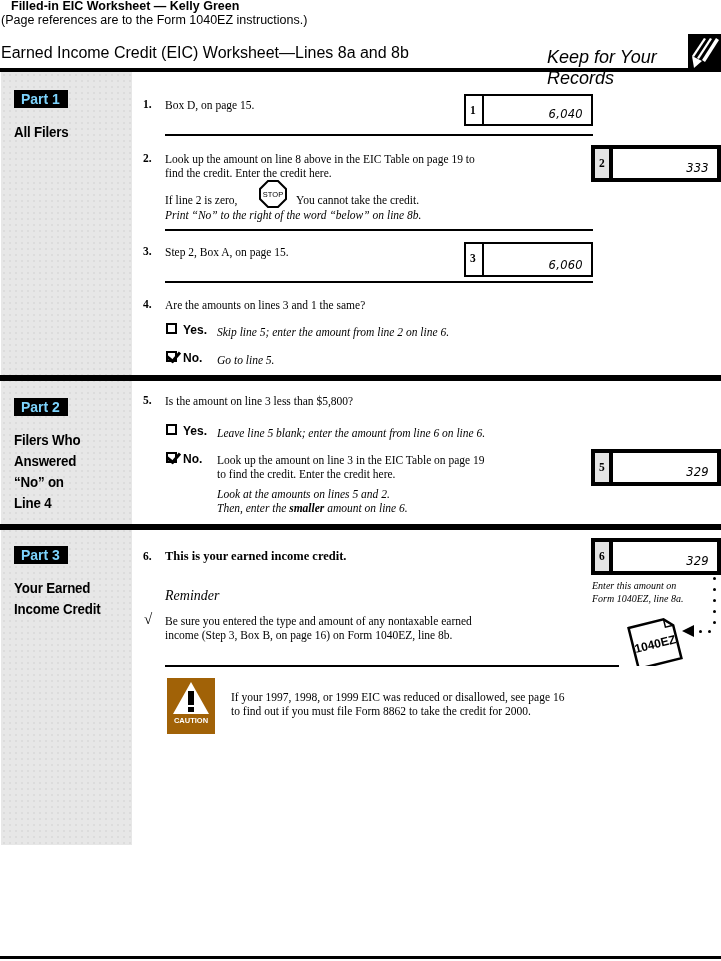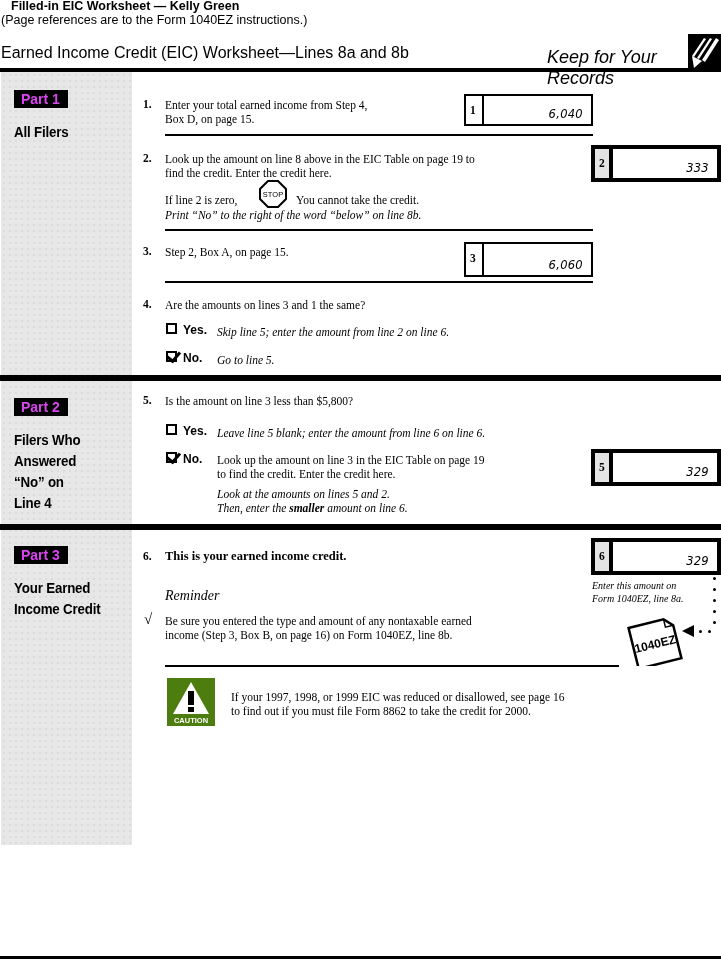--- a/index.html
+++ b/index.html
@@ -10,21 +10,21 @@
   #ws-title { left: 11px; top: -1px; font-size: 12.5px; font-weight: bold; }
   #ws-sub { left: 1px; top: 13px; font-size: 12.5px; }
   #main-title { left: 1px; top: 44px; font-size: 16px; }
   #keep { left: 527px; top: 47px; font-size: 18px; font-style: italic; margin-left: 20px; }
   #pencil { left: 688px; top: 34px; width: 33px; height: 36px; background: #000; }
   #hdr-rule { left: 0; top: 68px; width: 721px; height: 4px; background: #000; }
 
   #sidebar { left: 1px; top: 72px; width: 131px; height: 773px; background: #e7e7e7;
     background-image: radial-gradient(#dcdcdc 1px, transparent 1.2px); background-size: 6px 6px; }
 
-  .part-badge { position: absolute; left: 14px; background: #000; color: #d946ef; font-family: "Liberation Sans", sans-serif; font-weight: bold; font-size: 14px; padding: 1px 8px 1px 7px; }
+  .part-badge { position: absolute; left: 14px; background: #000; color: #7dd3fc; font-family: "Liberation Sans", sans-serif; font-weight: bold; font-size: 14px; padding: 1px 8px 1px 7px; }
   .part-desc { position: absolute; left: 14px; font-family: "Liberation Sans", sans-serif; font-weight: bold; font-size: 14.5px; line-height: 21px; letter-spacing: -0.2px; transform: scaleX(0.92); transform-origin: left; }
 
   .thick-rule { position: absolute; left: 0; width: 721px; height: 6px; background: #000; }
   .thin-rule { position: absolute; left: 165px; height: 2px; background: #000; }
 
   .num { position: absolute; left: 143px; font-size: 11.5px; font-weight: bold; }
   .txt { position: absolute; left: 165px; font-size: 11.5px; line-height: 14px; }
   .txt.i { font-style: italic; }
 
   .box { position: absolute; border: 2px solid #000; background: #fff; height: 32px; box-sizing: border-box; }
@@ -74,21 +74,20 @@
 </div>
 
 <div class="part-badge" style="top:546px;">Part 3</div>
 <div class="part-desc" style="top:578px;">
   <div>Your Earned</div>
   <div>Income Credit</div>
 </div>
 
 <div class="num" style="top:98px;">1.</div>
 <div class="txt" style="top:98px;">
-  <div>Enter your total earned income from Step 4,</div>
   <div>Box D, on page 15.</div>
 </div>
 <div class="box" style="left:464px; top:94px; width:129px;">
   <div class="lbl">1</div>
   <div class="val">6,040</div>
 </div>
 <div class="thin-rule" style="top:134px; width:428px;"></div>
 
 <div class="num" style="top:152px;">2.</div>
 <div class="txt" style="top:152px;">
@@ -184,21 +183,21 @@
 </div>
 
 <div class="txt i" style="top:589px; font-size:14px;">Reminder</div>
 <div class="abs" style="left:144px; top:611px; font-size:15px;">√</div>
 <div class="txt" style="top:614px;">
   <div>Be sure you entered the type and amount of any nontaxable earned</div>
   <div>income (Step 3, Box B, on page 16) on Form 1040EZ, line 8b.</div>
 </div>
 <div class="thin-rule" style="top:665px; width:454px;"></div>
 
-<div class="abs" style="left:167px; top:678px; width:48px; height:48px; background:#4d7c0f;">
+<div class="abs" style="left:167px; top:678px; width:48px; height:56px; background:#a16207;">
   <svg width="48" height="48" viewBox="0 0 48 48">
     <polygon points="24,4 42,36 6,36" fill="#fff"></polygon>
     <rect x="21" y="13" width="6" height="14" fill="#000"></rect>
     <rect x="21" y="29" width="6" height="5" fill="#000"></rect>
     <text x="24" y="45" font-family="Liberation Sans, sans-serif" font-size="7.5" font-weight="bold" fill="#fff" text-anchor="middle">CAUTION</text>
   </svg>
 </div>
 <div class="txt" style="left:231px; top:690px;">
   <div>If your 1997, 1998, or 1999 EIC was reduced or disallowed, see page 16</div>
   <div>to find out if you must file Form 8862 to take the credit for 2000.</div>

